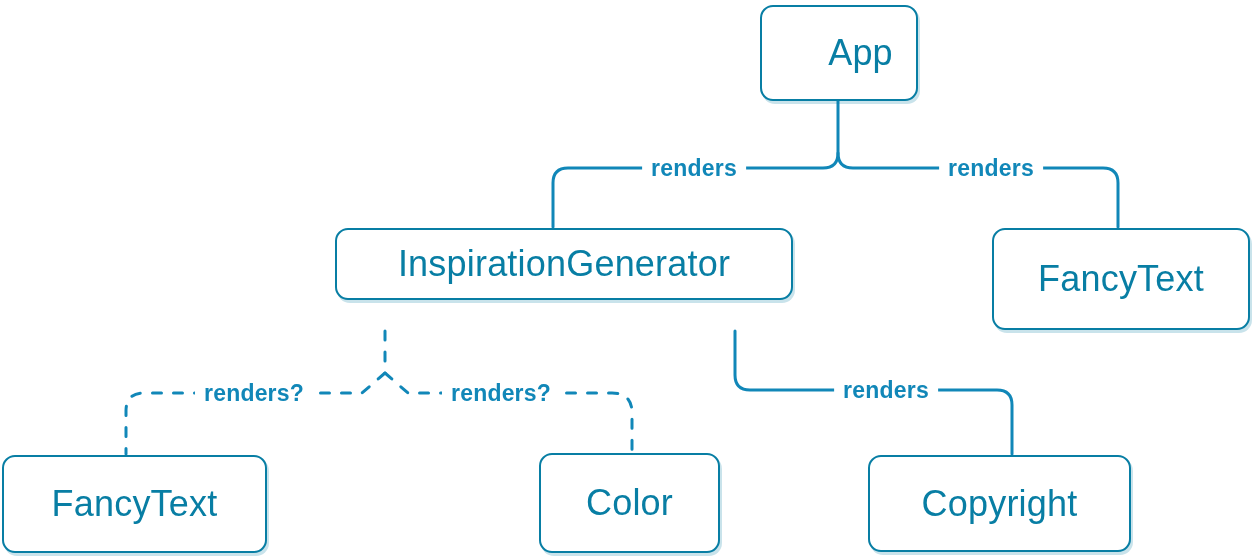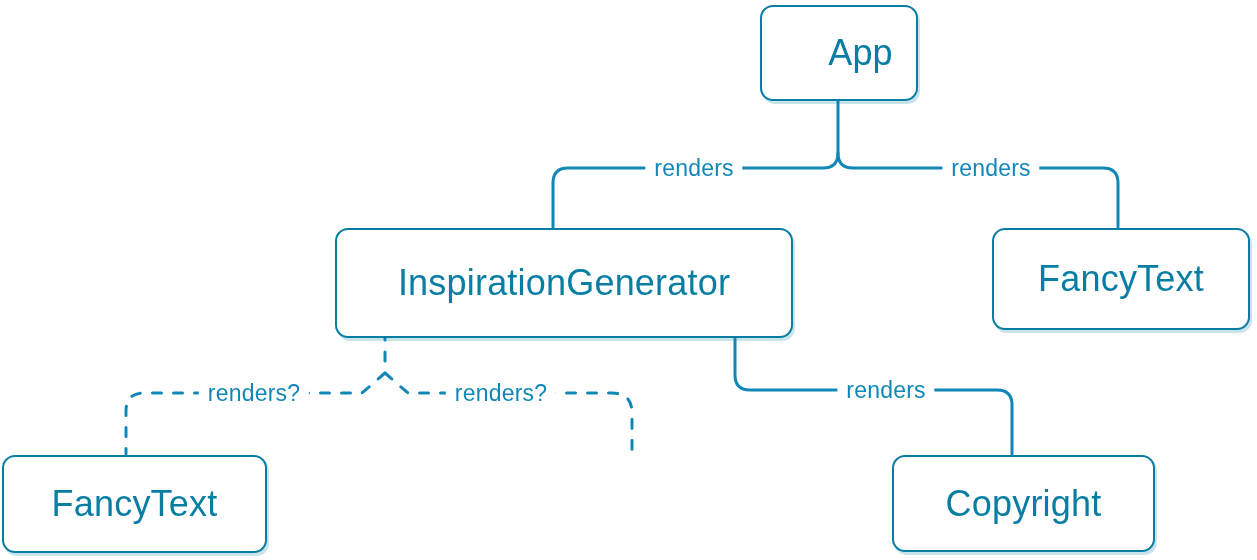--- a/index.html
+++ b/index.html
@@ -30,21 +30,21 @@
   }
   .connectors path.dashed {
     stroke-dasharray: 9 12;
   }
   .edge-label {
     position: absolute;
     transform: translate(-50%, -50%);
     background: var(--bg, #ffffff);
     color: var(--line, #1187b8);
     font-size: 23px;
-    font-weight: 400;
+    font-weight: 700;
     line-height: 1;
     padding: 2px 9px;
     white-space: nowrap;
     letter-spacing: 0.2px;
   }
   .node {
     position: absolute;
     box-sizing: border-box;
     background: var(--node-bg, #ffffff);
     border: 2.5px solid var(--accent, #087ea4);
@@ -53,25 +53,25 @@
     display: flex;
     align-items: center;
     justify-content: center;
     color: var(--accent, #087ea4);
     font-size: 36px;
     letter-spacing: 0.2px;
     white-space: nowrap;
   }
   
   .node-app        { left: 760px; top: 5px;   width: 158px; height: 96px; padding-left: 43px; }
-  .node-insp       { left: 335px; top: 228px; width: 458px; height: 110px; text-align: right; }
+  .node-insp       { left: 335px; top: 228px; width: 458px; height: 72px; text-align: right; }
   .node-fancy-top  { left: 992px; top: 228px; width: 258px; height: 102px; }
   .node-fancy-bot  { left: 2px;   top: 455px; width: 265px; height: 98px; }
   .node-color      { left: 539px; top: 453px; width: 181px; height: 100px; }
-  .node-copyright  { left: 892px; top: 455px; width: 263px; height: 97px; }
+  .node-copyright  { left: 868px; top: 455px; width: 263px; height: 97px; }
   
   .label-app-insp       { left: 694px; top: 168px; }
   .label-app-fancy      { left: 991px; top: 168px; }
   .label-insp-fancy     { left: 254px; top: 393px; }
   .label-insp-color     { left: 501px; top: 393px; }
   .label-insp-copyright { left: 886px; top: 390px; }
 </style>
 </head>
 <body>
 
@@ -100,17 +100,20 @@
   </div>
   <div class="node node-insp">
     <span>InspirationGenerator</span>
   </div>
   <div class="node node-fancy-top">
     <span>FancyText</span>
   </div>
   <div class="node node-fancy-bot">
     <span>FancyText</span>
   </div>
+  <div class="node node-color">
+    <span>Color</span>
+  </div>
   <div class="node node-copyright">
     <span>Copyright</span>
   </div>
 
 </div>
 
 </body></html>

